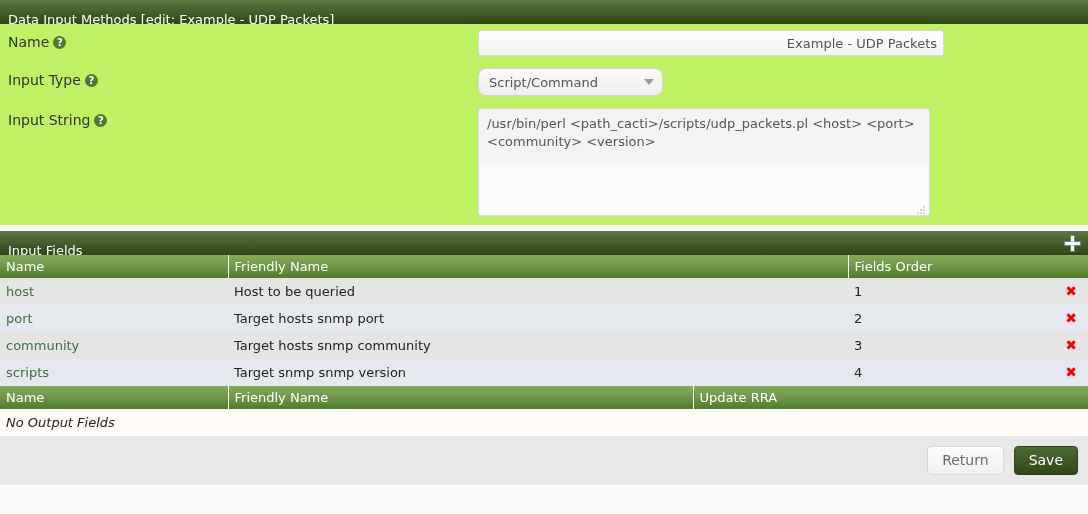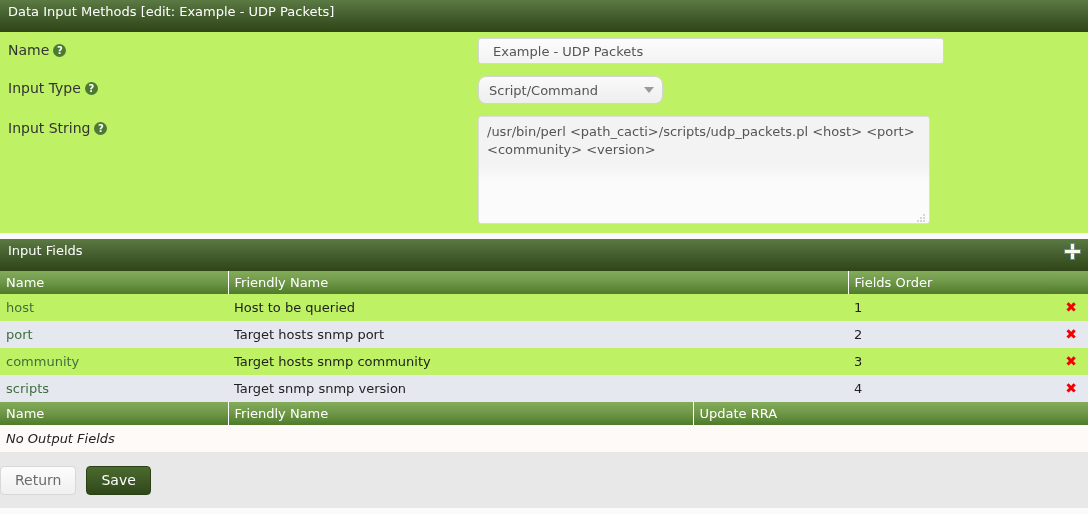--- a/index.html
+++ b/index.html
@@ -19,26 +19,26 @@
   .page {
     position: relative;
     width: 1088px;
     height: 514px;
     box-sizing: border-box;
     background: #fbf9f9;
   }
 
   
   .panel-title {
-    height: 32px;
+    height: 24px;
     line-height: 24px;
     background: linear-gradient(to bottom, #5b7a43 0%, #46602f 45%, #2f4517 100%);
     color: #ffffff;
     font-size: 13px;
-    padding: 0 8px;
+    padding: 8px 8px;
     box-sizing: border-box;
     position: relative;
     white-space: nowrap;
     overflow: hidden;
   }
   .panel-title .plus-holder {
     position: absolute;
     right: 8px;
     top: 0;
     height: 24px;
@@ -109,28 +109,29 @@
     font-weight: bold;
     vertical-align: 1px;
     margin-left: 4px;
     font-family: "DejaVu Sans", sans-serif;
   }
 
   input.text-field {
     width: 466px;
     height: 26px;
     box-sizing: border-box;
-    padding: 3px 14px;
+    padding: 3px 6px;
     border: 1px solid #d6d6d6;
     border-radius: 3px;
     background: linear-gradient(to bottom, #fcfcfc 0%, #f3f3f3 100%);
     font-family: "DejaVu Sans", sans-serif;
     font-size: 13px;
     color: #555;
     outline: none;
+    text-align: right;
   }
 
   .select-box {
     display: inline-flex;
     align-items: center;
     justify-content: space-between;
     width: 185px;
     height: 28px;
     box-sizing: border-box;
     padding: 0 8px 0 10px;
@@ -195,21 +196,21 @@
   table.grid th.first { border-left: none; }
   table.grid th.nb { border-left: none; }
   table.grid td {
     font-size: 13px;
     color: #222;
     padding: 6px 0 6px 6px;
     height: 27px;
     box-sizing: border-box;
     vertical-align: middle;
   }
-  tr.r-odd  td { background: #bef264; margin-top: 36px; }
+  tr.r-odd  td { background: #e5e5e5; margin-top: 36px; }
   tr.r-even td { background: #e6e8f0; }
   td.name-cell a {
     color: #3f6f3f;
     text-decoration: none;
   }
   td.del-cell {
     text-align: center;
     padding-left: 0;
   }
   .x-icon {
@@ -226,25 +227,25 @@
     font-style: italic;
     font-size: 13px;
     color: #1a1a1a;
     padding: 4px 0 5px 6px;
     margin-left: 37px;
   }
 
   
   .button-bar {
     background: #e8e8e8;
-    height: 56px;
+    height: 49px;
     box-sizing: border-box;
     display: flex;
     align-items: center;
-    justify-content: flex-start;
+    justify-content: flex-end;
     padding-right: 10px;
     gap: 10px;
   }
   .btn {
     font-family: "DejaVu Sans", sans-serif;
     font-size: 14px;
     border-radius: 4px;
     cursor: pointer;
     box-sizing: border-box;
     padding: 0 14px;

